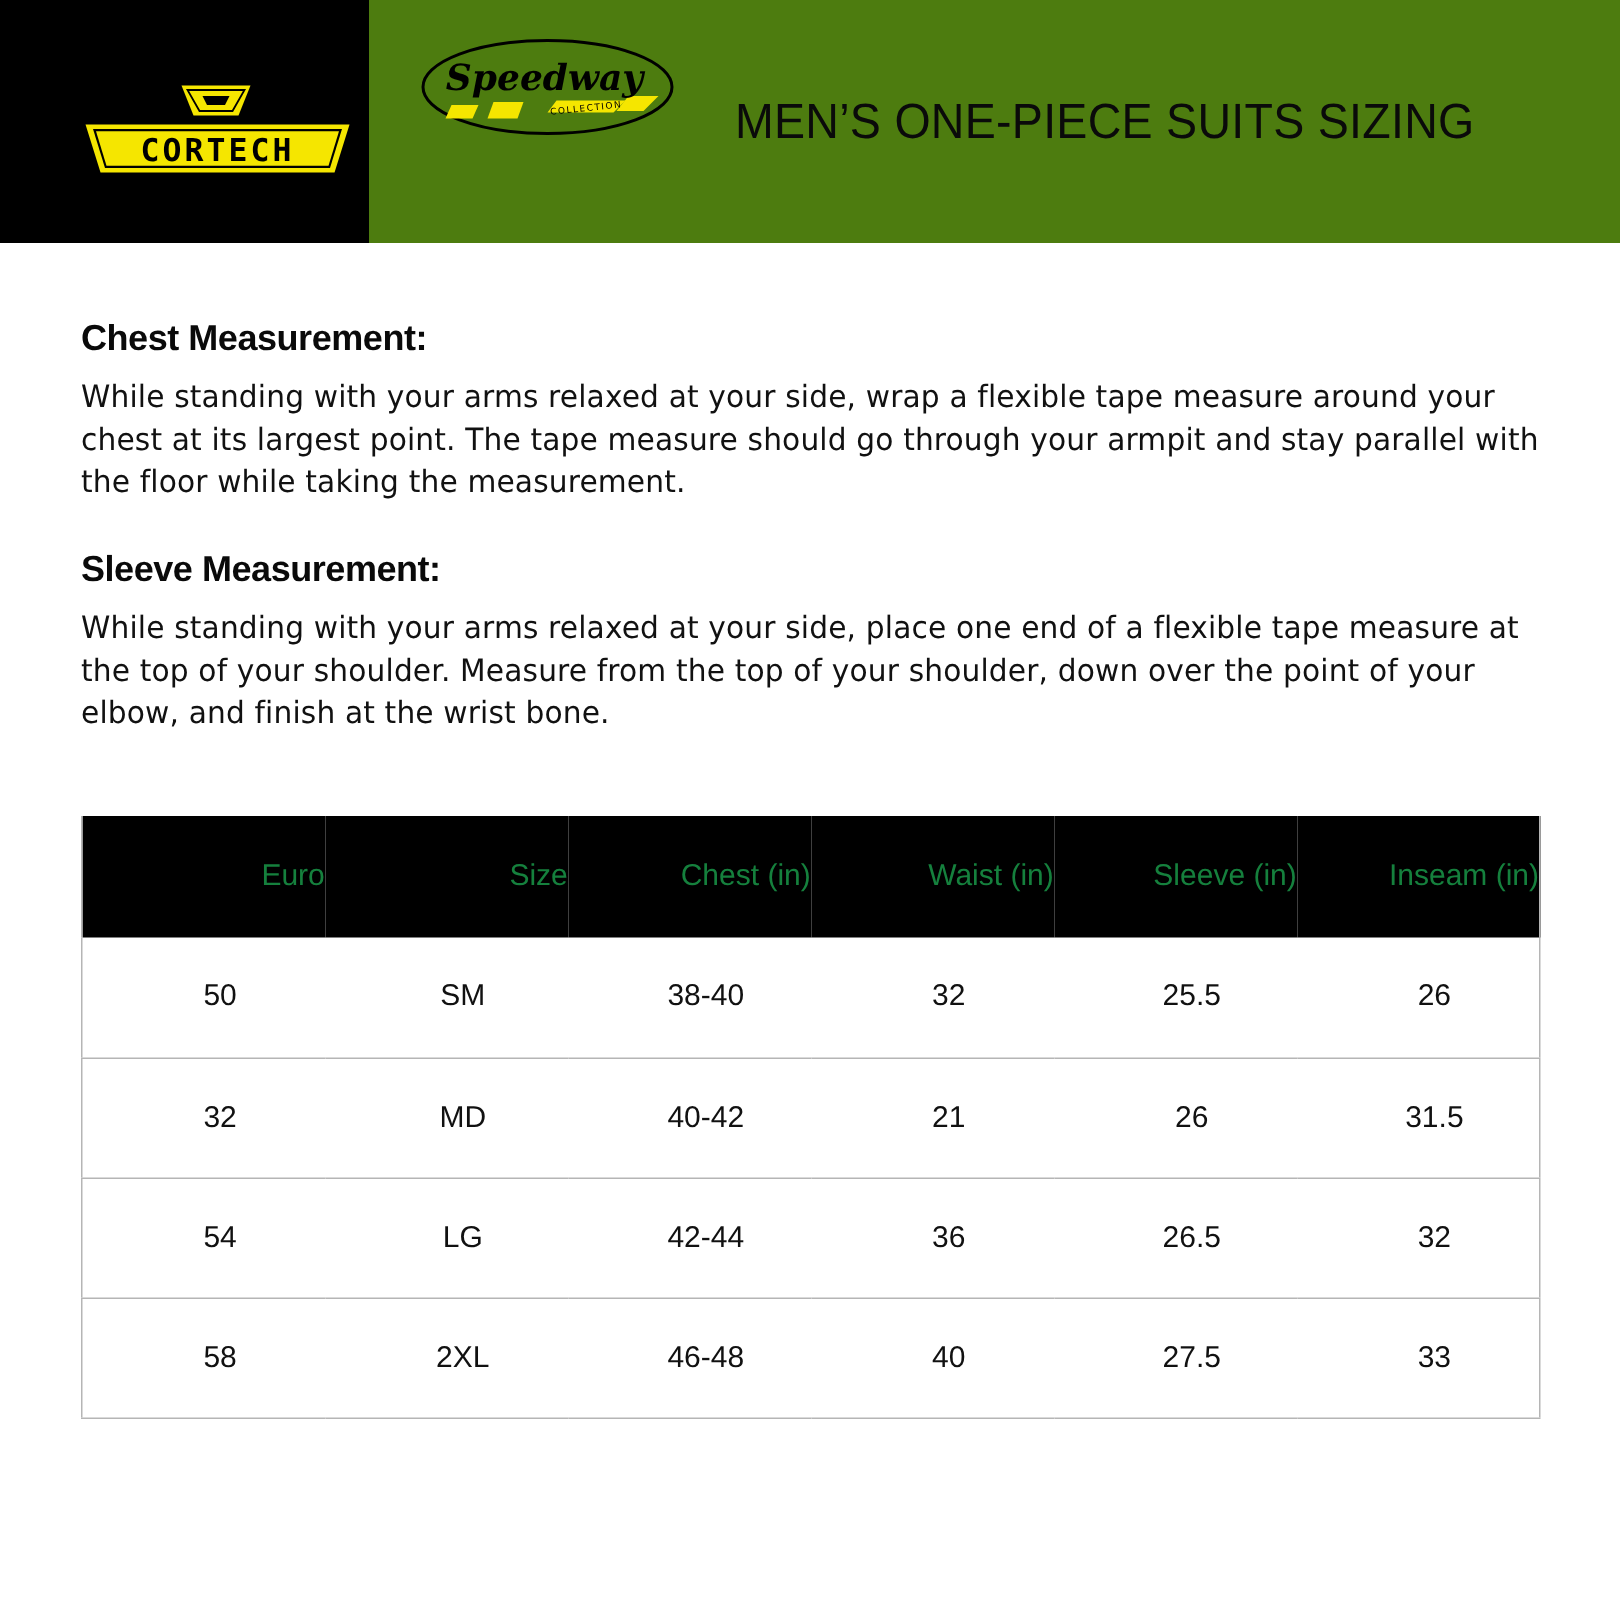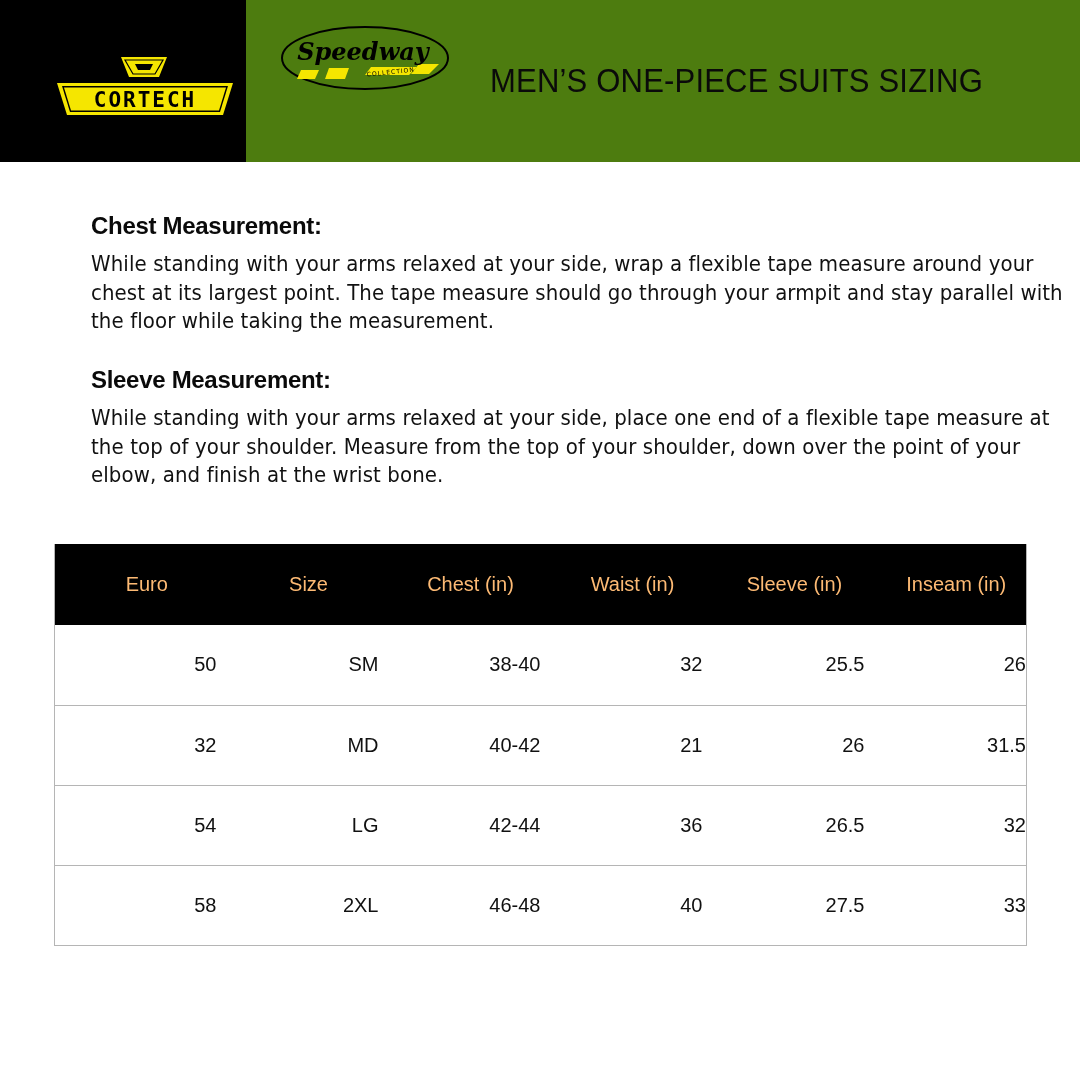--- a/index.html
+++ b/index.html
@@ -13,48 +13,48 @@
     .cortech-logo { position: absolute; left: 55px; top: 55px; width: 180px; height: 64px; }
     .speedway-logo { position: absolute; left: 33px; top: 22px; width: 172px; height: 72px; }
     .page-title {
       position: absolute; left: 244px; top: 62px;
       font-family: "Liberation Sans", sans-serif;
       font-size: 33px; font-weight: 400; letter-spacing: 0.2px; color: #0a0a0a;
       white-space: nowrap;
       transform: scaleX(0.94); transform-origin: left center;
     }
 
-    .section { position: absolute; left: 54px; width: 990px; margin-left: 37px; }
+    .section { position: absolute; left: 54px; width: 990px; }
     .section h2 {
       font-family: "Liberation Sans", sans-serif;
       font-size: 24px; font-weight: 700; color: #0a0a0a; letter-spacing: -0.3px;
       margin-bottom: 10px;
     }
     .section p {
       font-family: "DejaVu Sans", sans-serif;
       font-size: 20.5px; line-height: 28.5px; color: #111111; letter-spacing: 0.1px;
       transform: scaleX(0.965); transform-origin: left top; width: 1030px;
     }
     .sec-chest { top: 212px; }
     .sec-sleeve { top: 366px; }
 
     .size-table {
       position: absolute; left: 54px; top: 544px; width: 973px;
       border-collapse: collapse; table-layout: fixed;
       border-left: 1px solid #b5b5b5; border-right: 1px solid #b5b5b5;
     }
     .size-table th {
-      background: #000000; color: #fdba74; height: 81px;
+      background: #000000; color: #15803d; height: 81px;
       font-family: "Liberation Sans", sans-serif; font-size: 20px; font-weight: 500;
-      text-align: center; padding-left: 22px; vertical-align: middle;
+      text-align: right; padding-left: 22px; vertical-align: middle;
     }
     .size-table td {
       height: 80px; border-bottom: 1.5px solid #b5b5b5;
       font-family: "Liberation Sans", sans-serif; font-size: 20px; color: #111111;
-      text-align: right; padding-left: 22px; vertical-align: middle;
+      text-align: center; padding-left: 22px; vertical-align: middle;
     }
     .size-table col { width: 162px; }
   </style>
 </head>
 <body>
 
 <div class="header">
   <div class="brand-block">
     <svg class="cortech-logo" viewBox="0 0 180 64">
 

